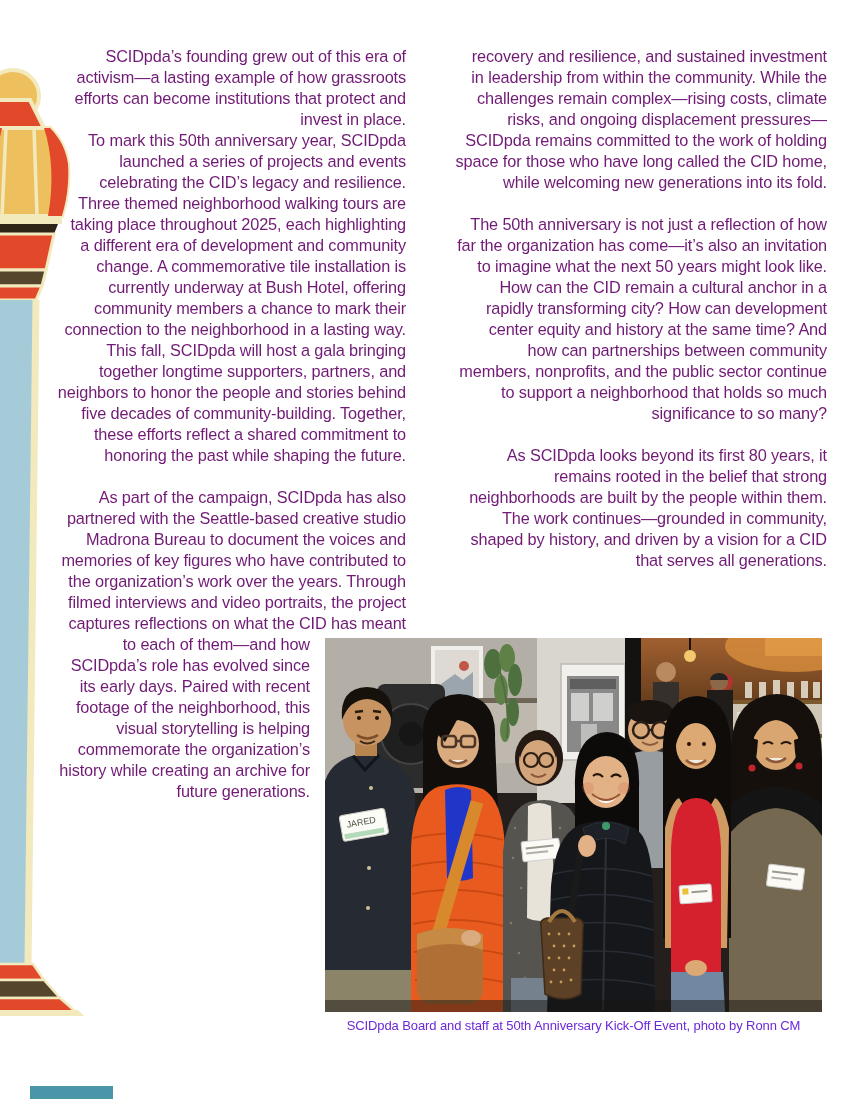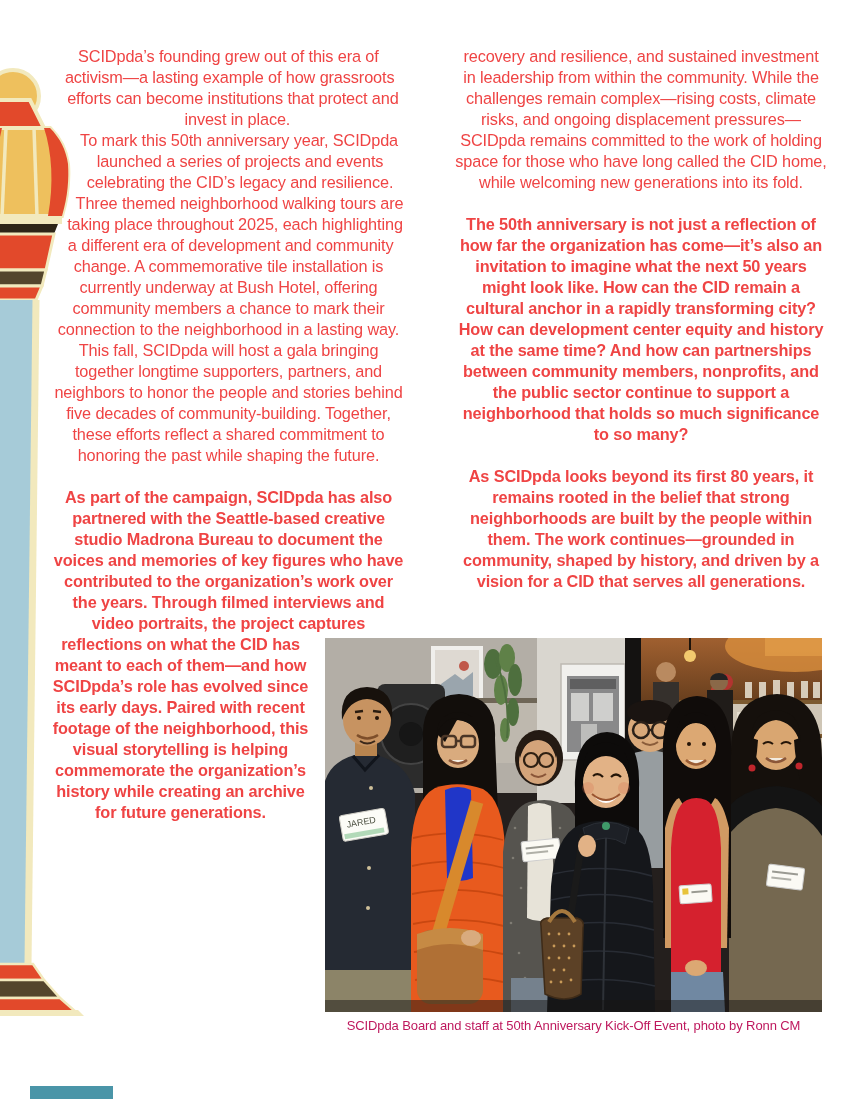--- a/index.html
+++ b/index.html
@@ -2,24 +2,24 @@
 <html><head>
 <meta charset="utf-8">
 <style>
   html,body { margin:0; padding:0; background:#ffffff; }
   .page {
     position:relative; width:850px; height:1100px; background:#ffffff;
     overflow:hidden; font-family:"Liberation Sans", sans-serif;
   }
   .col {
     position:absolute; top:46px; font-size:16.3px; line-height:21px;
-    color:#ef4444; letter-spacing:-0.12px; text-align:center;
+    color:#701a75; letter-spacing:-0.12px; text-align:right;
   }
   .col p { margin:0; }
-  .col p.gap { margin-top:21px;font-weight:bold; }
+  .col p.gap { margin-top:21px; }
   .col-left  { left:49px;  width:357px; }
   .col-right { left:455px; width:372px; }
 
   
   .lamp-spacer {
     float:left; width:62px; height:992px;
     shape-outside: polygon(0px 0px, 3px 36px, 8px 58px, 17px 74px, 22px 92px,
       25px 126px, 24px 150px, 15px 168px, 6px 190px, 2px 205px,
       2px 840px, 3px 880px, 6px 902px, 13px 925px, 27px 947px,
       58px 968px, 62px 985px, 62px 992px, 0px 992px);
@@ -30,21 +30,21 @@
     shape-outside: inset(592px 0 0 0);
   }
 
   .lamp { position:absolute; left:0; top:64px; width:80px; height:952px; overflow:visible; }
 
   .photo { position:absolute; left:325px; top:638px; width:497px; height:374px; }
   .photo svg { display:block; }
 
   .caption {
     position:absolute; left:325px; top:1018px; width:497px; text-align:center;
-    font-size:13px; line-height:16px; color:#be185d; letter-spacing:-0.1px;
+    font-size:13px; line-height:16px; color:#6d28d9; letter-spacing:-0.1px;
   }
   .footer-bar { position:absolute; left:30px; top:1086px; width:83px; height:13px; background:#4a95a8; }
 </style>
 </head>
 <body>
 
 <div class="page">
 
   <svg class="lamp" viewBox="0 0 80 952" aria-hidden="true">
 

